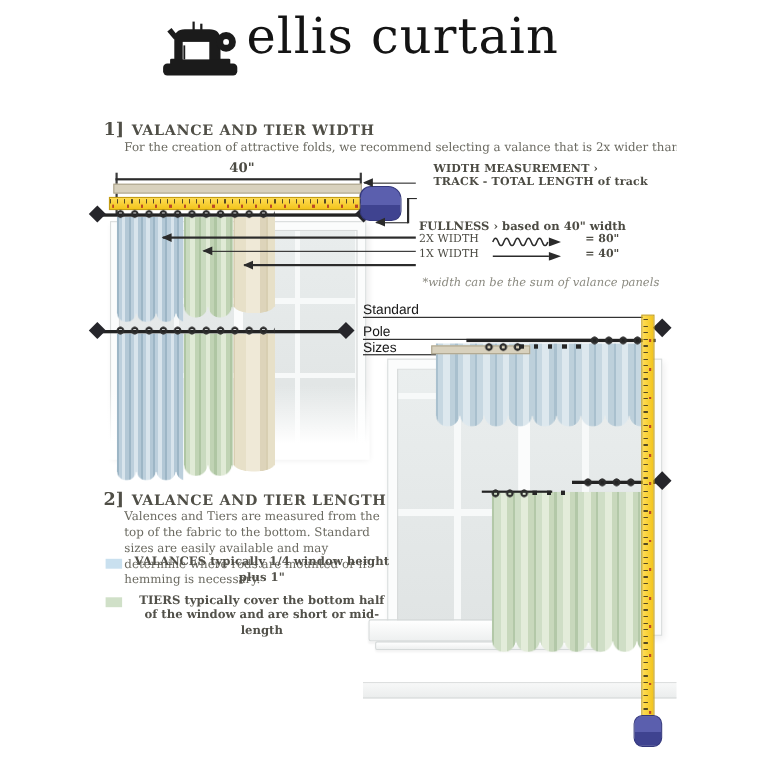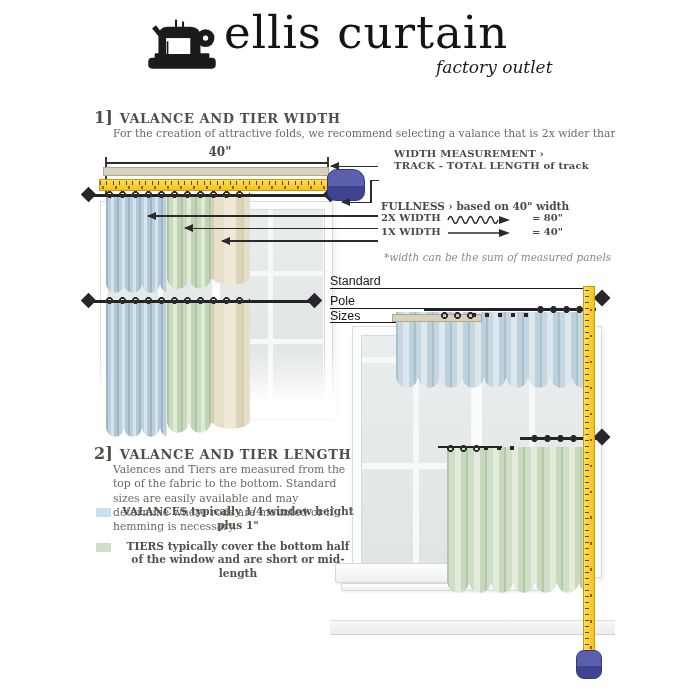--- a/index.html
+++ b/index.html
@@ -14,21 +14,21 @@
   
   .title{font-size:20px;font-weight:bold;color:#54534a;letter-spacing:.2px;white-space:nowrap;}
   .sec-head{display:flex;align-items:baseline;gap:7px;color:#504f47;}
   .sec-idx{font-size:16px;font-weight:bold;}
   .sec-h{font-size:13px;font-weight:bold;letter-spacing:.6px;}
   .body-txt{font-size:10.8px;line-height:1.32;color:#6b6a61;}
   .nowrap{white-space:nowrap;}
   .callouts{font-size:10px;font-weight:bold;line-height:11.8px;color:#4c4b43;letter-spacing:.2px;white-space:nowrap;}
   .full-head{font-size:10.5px;font-weight:bold;color:#4c4b43;white-space:nowrap;}
   .full-row{display:flex;align-items:center;height:13.4px;width:182px;}
-  .full-lab{width:66px;font-size:10px;font-weight:bold;color:#4c4b43;white-space:nowrap;}
+  .full-lab{width:66px;font-size:10px;font-weight:normal;color:#4c4b43;white-space:nowrap;}
   .full-val{margin-left:auto;font-size:10px;font-weight:bold;color:#4c4b43;white-space:nowrap;}
   .full-note{font-size:10.5px;font-style:italic;color:#8b8a80;white-space:nowrap;}
   .dim-label{font-size:12px;font-weight:bold;color:#4c4b43;text-align:center;}
   .hw-label{font-family:"Liberation Sans",sans-serif;font-size:12.5px;color:#161616;white-space:nowrap;}
   .legend-row{display:flex;gap:8px;margin-bottom:7px;}
   .legend-sw{width:15px;height:9px;margin-top:3px;flex:none;}
   .legend-txt{width:238px;font-size:10.6px;font-weight:bold;color:#52514a;line-height:1.3;text-align:center;}
 
   
   .hline{position:absolute;background:#2b2b2b;height:1.5px;}
@@ -116,21 +116,20 @@
     <path d="M18,70 V42 Q18,27 33,27 H68 Q84,27 84,43 V70 Z" fill="#1b1b1b"></path>
     <rect x="30" y="45" width="38" height="25" fill="#ffffff"></rect>
     <rect x="31" y="50" width="2.6" height="20" fill="#1b1b1b"></rect>
     <circle cx="92" cy="45" r="14" fill="#1b1b1b"></circle>
     <circle cx="92" cy="45" r="4.2" fill="#ffffff"></circle>
     <rect x="44" y="16" width="3.2" height="12" fill="#1b1b1b"></rect>
     <rect x="55" y="19" width="3.2" height="9" fill="#1b1b1b"></rect>
     <path d="M18,42 L8,30 l6,-5 8,10 z" fill="#1b1b1b"></path>
   </svg>
   <div class="abs brand" style="left:224px;top:6px;">ellis curtain</div>
-  <div class="abs tagline" style="left:436px;top:57px;">factory outlet</div>
 
 
   <div class="abs sec-head" style="left:94px;top:108px;">
     <span class="sec-idx">1]</span>
     <span class="sec-h">VALANCE AND TIER WIDTH</span>
   </div>
   <div class="abs body-txt nowrap" style="left:113px;top:127px;">For the creation of attractive folds, we recommend selecting a valance that is 2x wider than the pole or track</div>
 
   <div class="window" style="left:100px;top:201px;width:231px;height:212px;">
     <div class="glass"></div>
@@ -190,21 +189,21 @@
     </div>
     <div class="full-row">
       <span class="full-lab">1X WIDTH</span>
       <svg width="66" height="12" viewBox="0 0 66 12">
         <line x1="1" y1="8" x2="52" y2="8" stroke="#2b2b2b" stroke-width="1.4"></line>
         <path d="M52,4 L63,8 L52,12 Z" fill="#2b2b2b"></path>
       </svg>
       <span class="full-val">= 40"</span>
     </div>
   </div>
-  <div class="abs full-note" style="left:384px;top:251px;">*width can be the sum of measured panels</div>
+  <div class="abs full-note" style="left:384px;top:251px;">*width can be the sum of valance panels</div>
 
   <div class="abs hw-label" style="left:330px;top:274px;">Standard</div>
   <div class="hline" style="left:330px;top:288px;width:256px;height:1.2px;background:#1c1c1c;"></div>
   <div class="abs hw-label" style="left:330px;top:294px;">Pole</div>
   <div class="hline" style="left:330px;top:308px;width:210px;height:1.2px;background:#1c1c1c;"></div>
   <div class="abs hw-label" style="left:330px;top:309px;">Sizes</div>
   <div class="hline" style="left:330px;top:322px;width:158px;height:1.2px;background:#1c1c1c;"></div>
 
   <div class="window" style="left:352px;top:326px;width:248px;height:250px;">
     <div class="glass-big"></div>

